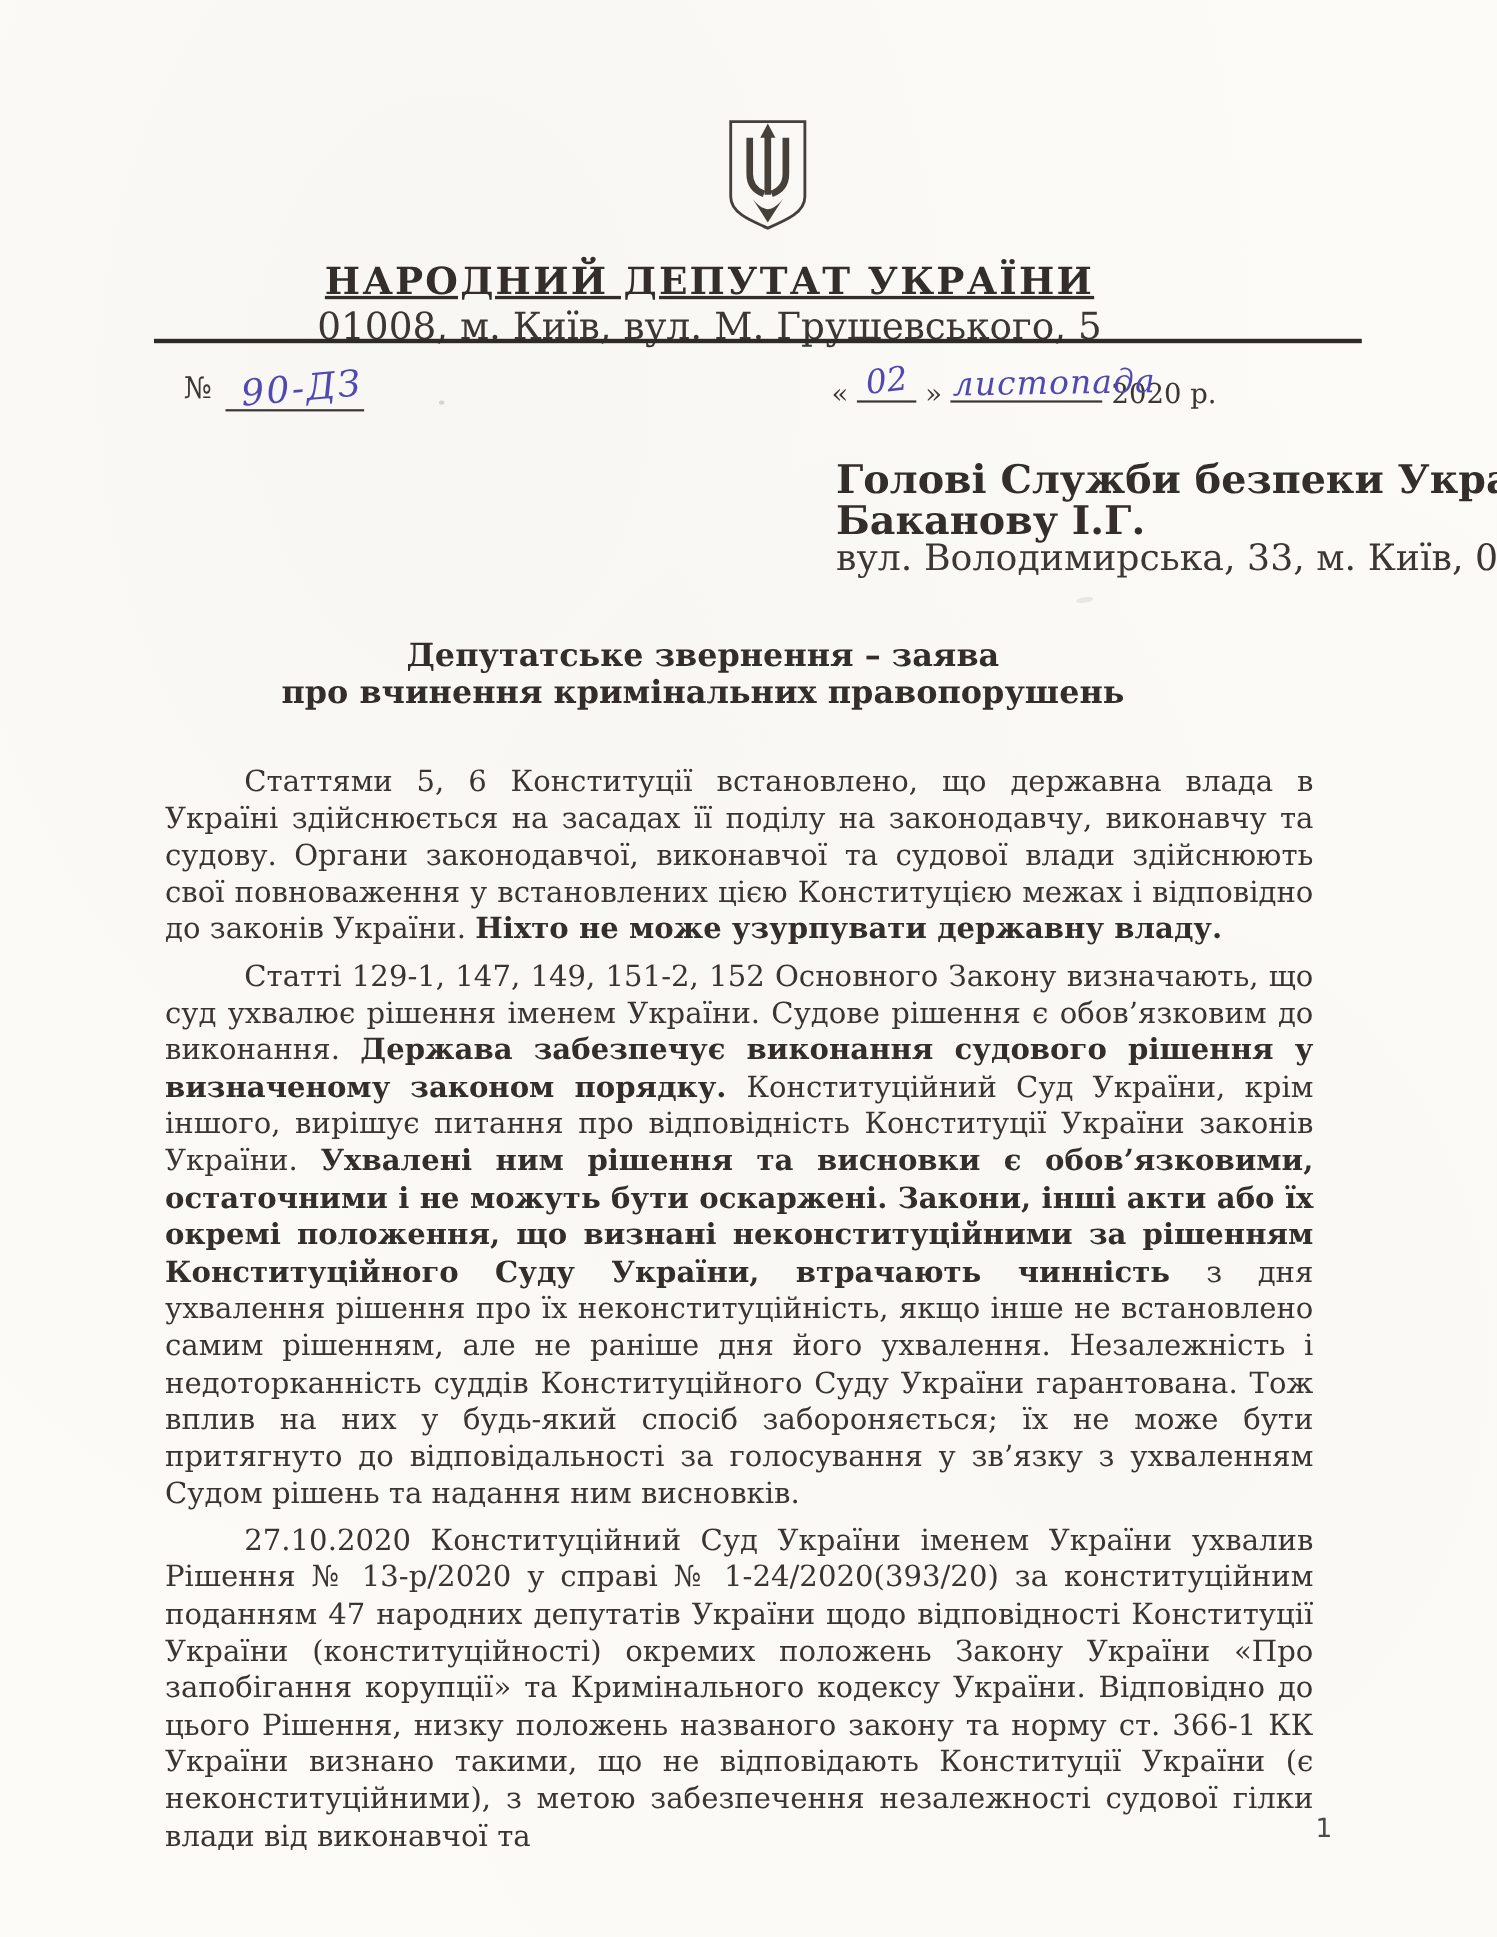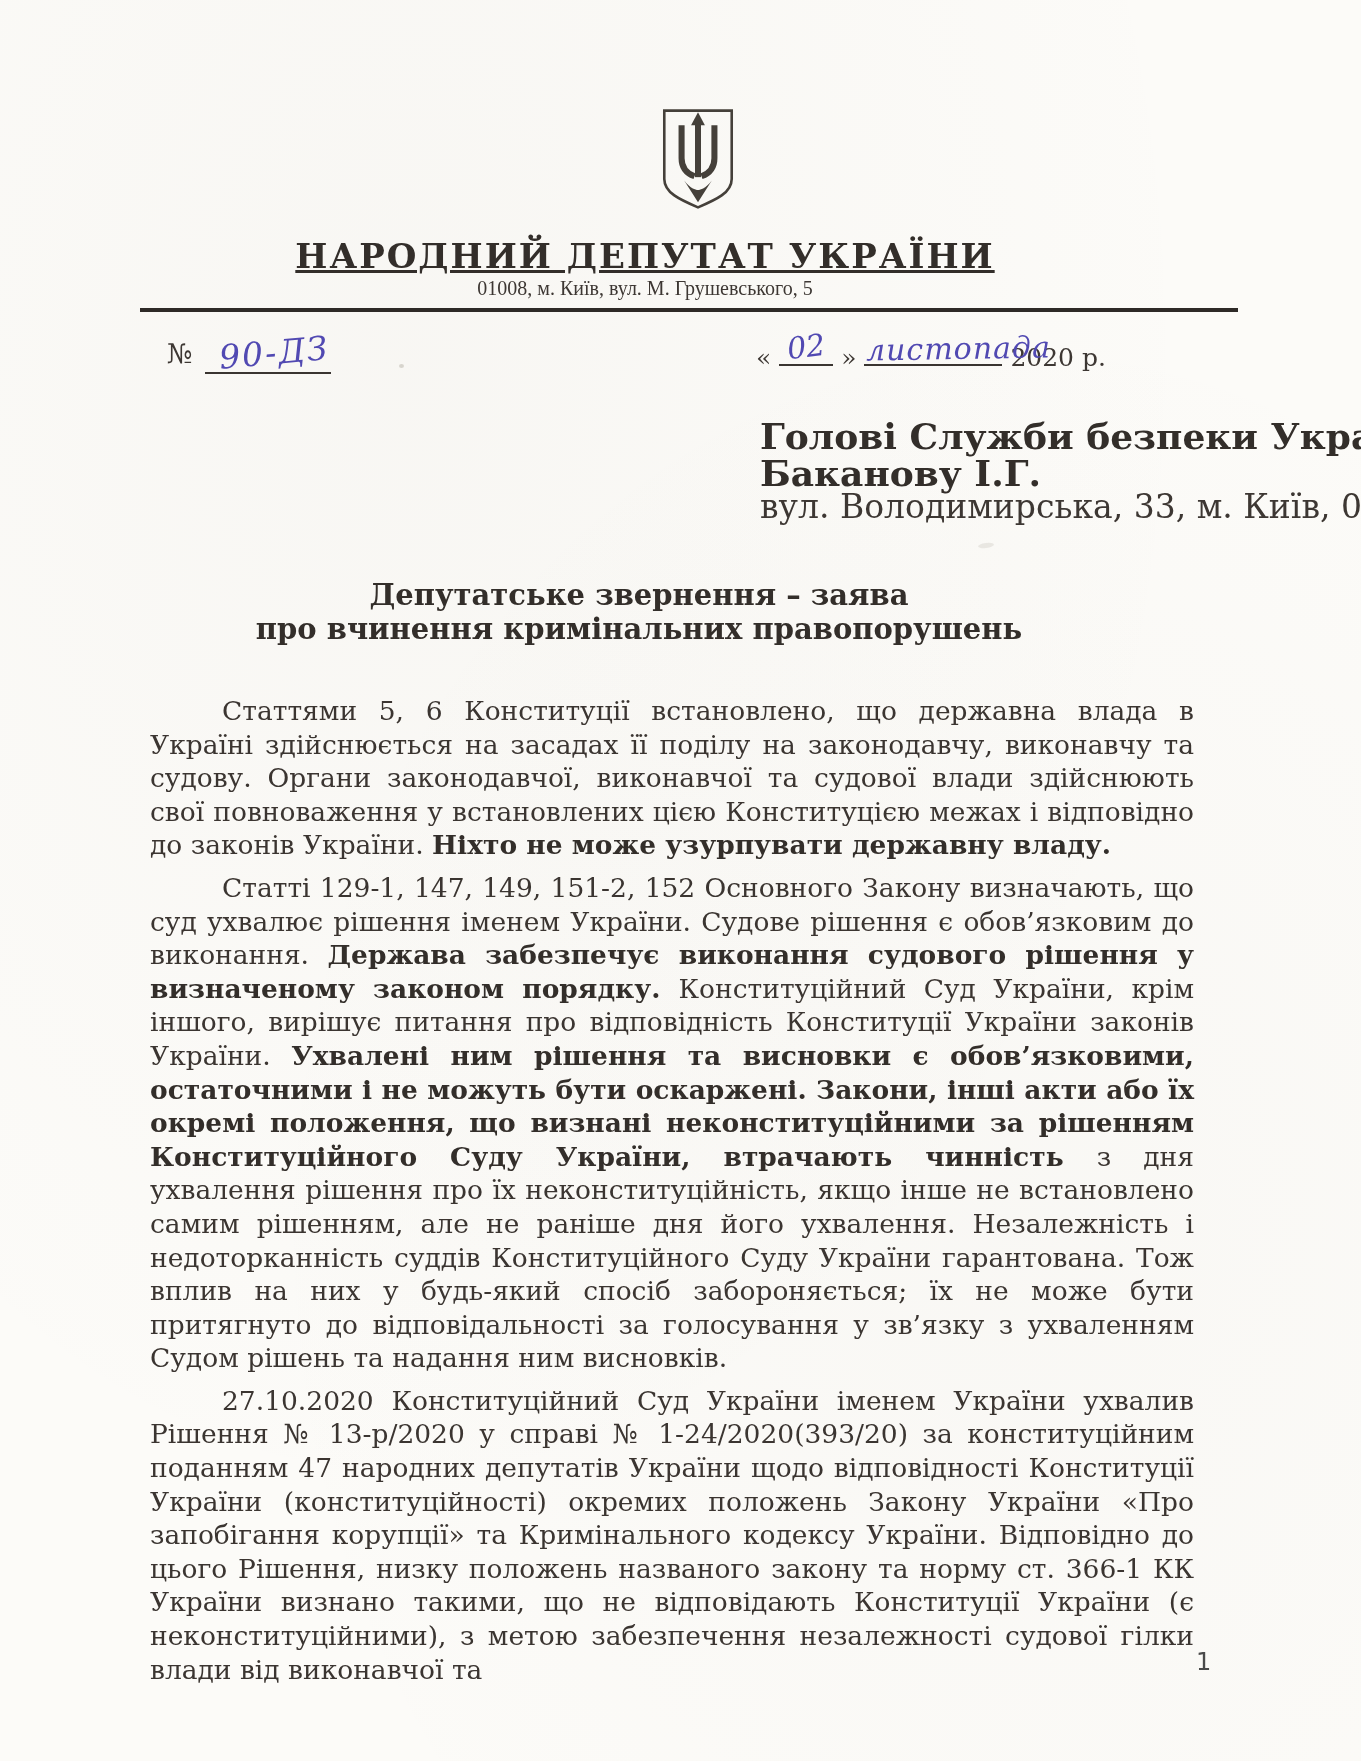--- a/index.html
+++ b/index.html
@@ -13,21 +13,21 @@
       radial-gradient(ellipse at 75% 70%, rgba(120,110,95,0.025), transparent 55%);
     font-family:"DejaVu Serif", serif;
     color:#3d3733;
     overflow:hidden;
   }
   
   .emblem{position:absolute;left:659px;top:108px;}
   .org-name{top:236px;position:absolute;left:135px;width:1020px;text-align:center;
     font-size:34px;font-weight:bold;letter-spacing:2px;color:#332e2a;white-space:nowrap;text-decoration:underline;}
   .org-address{top:277px;position:absolute;left:135px;width:1020px;text-align:center;
-    font-size:20px;color:#3d3733;white-space:nowrap;font-family:Liberation Serif, serif;}
+    font-size:34px;color:#3d3733;white-space:nowrap;}
   .rule{position:absolute;left:140px;top:308px;width:1098px;height:4px;background:#2e2a27;}
   
   .ref-label{position:absolute;left:167px;top:338px;font-size:27px;}
   .ref-blank{position:absolute;left:205px;top:318px;width:126px;height:54px;
     border-bottom:2px solid #3a3531;}
   .hand{font-style:italic;color:#5149b2;font-family:"DejaVu Serif",serif;}
   .ref-blank .hand{position:absolute;left:14px;bottom:0px;font-size:33px;
     transform:rotate(-5deg);white-space:nowrap;letter-spacing:2px;}
   .date-group{position:absolute;left:756px;top:338px;font-size:25px;white-space:nowrap;}
   .blank{display:inline-block;position:relative;border-bottom:2px solid #3a3531;

